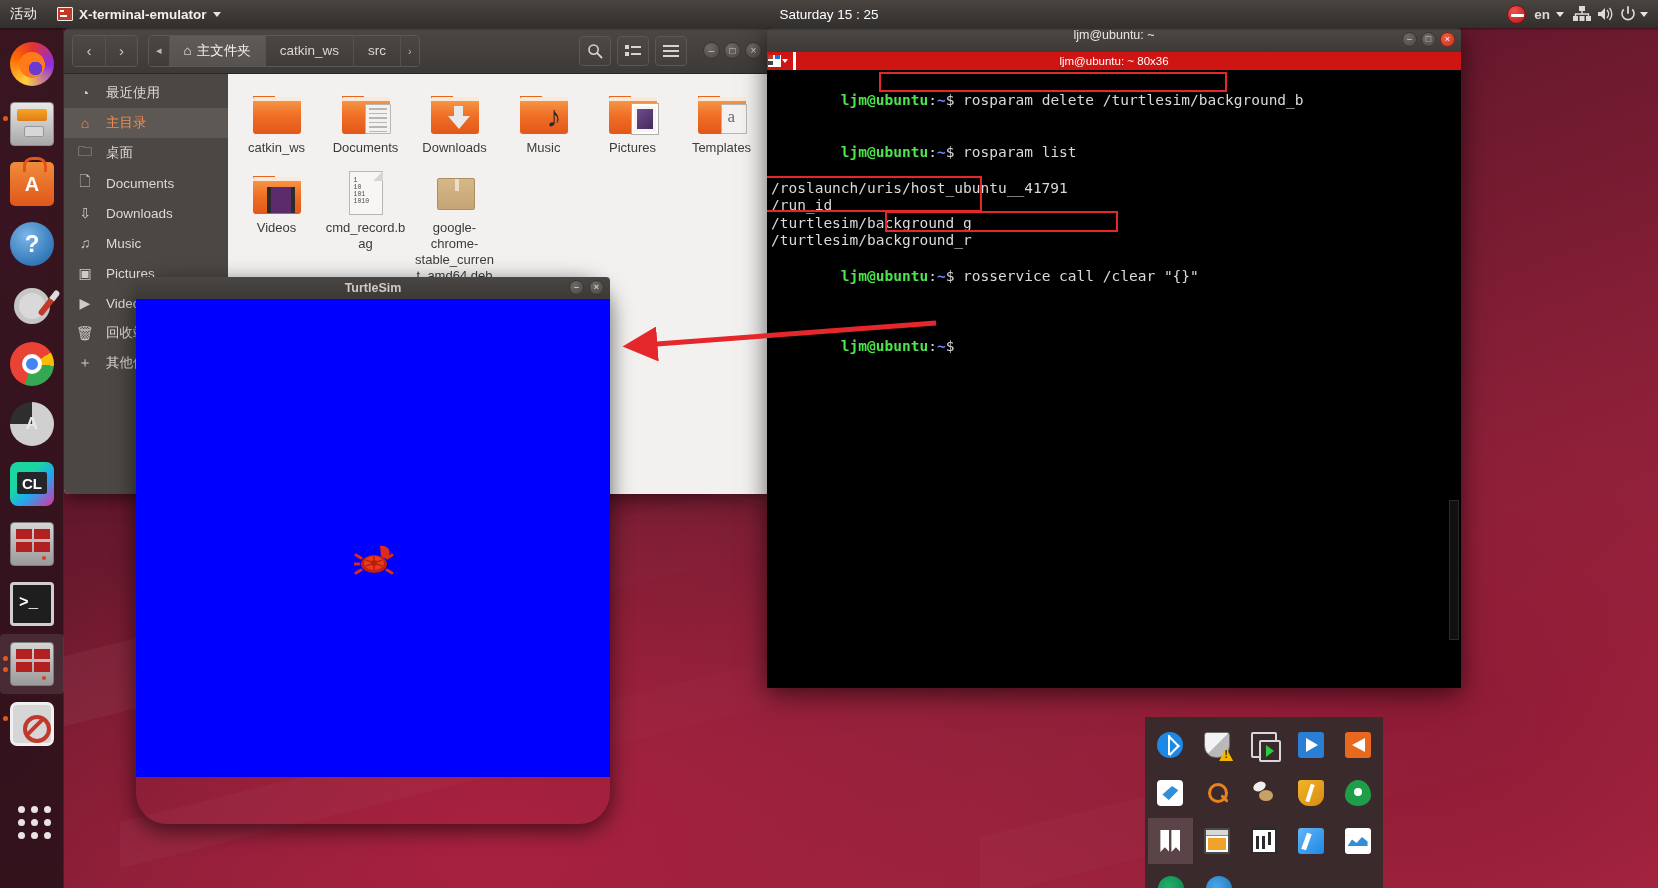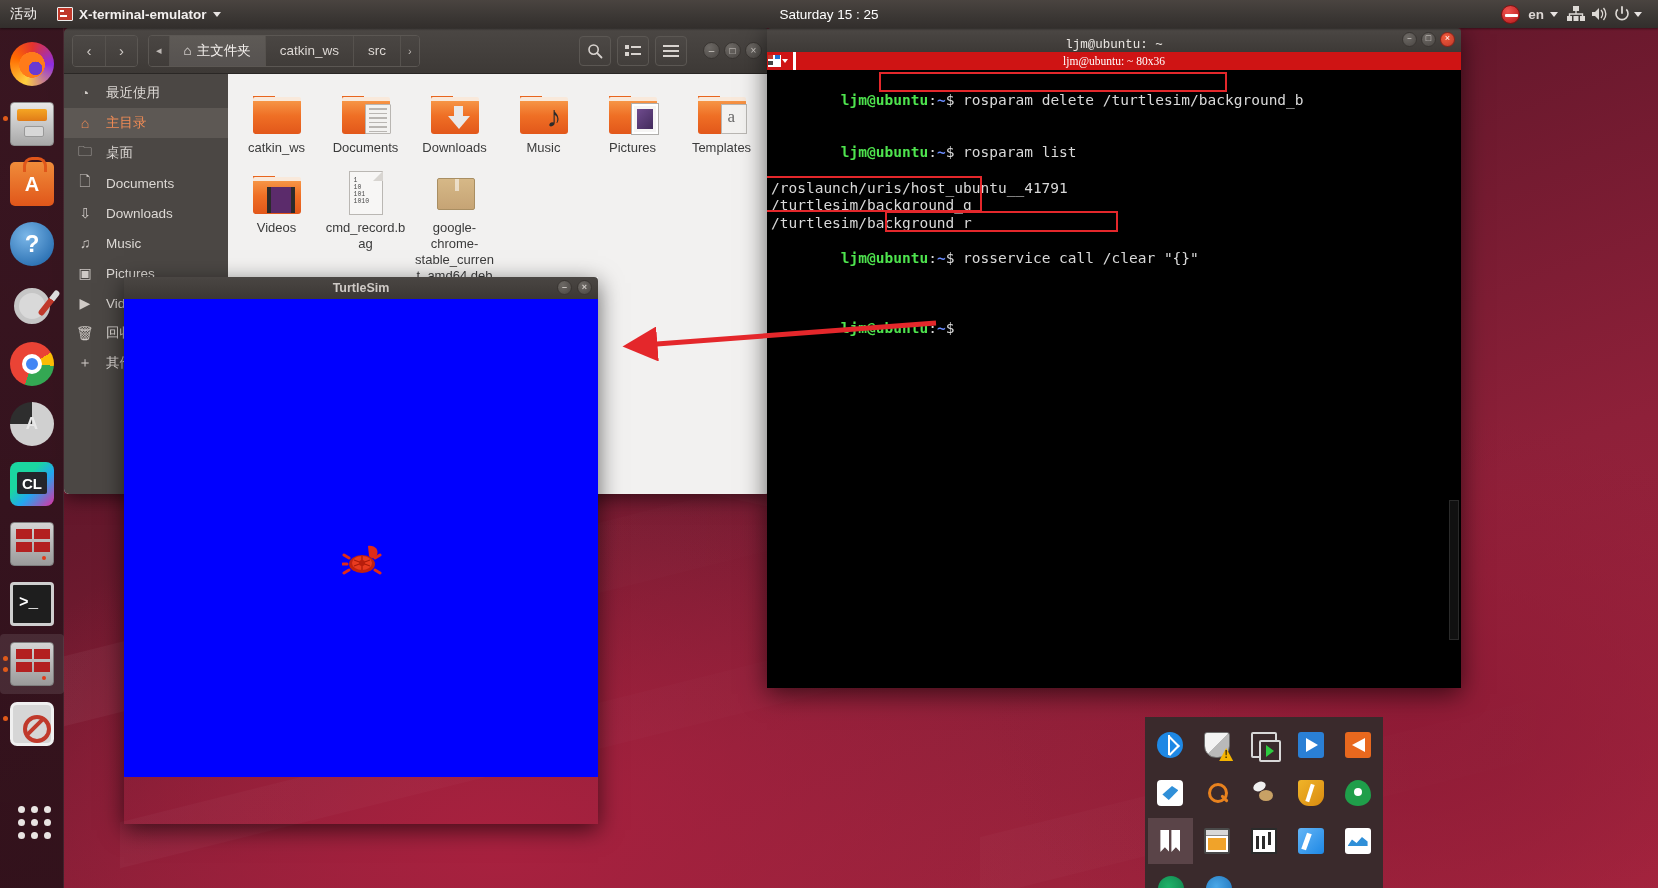--- a/index.html
+++ b/index.html
@@ -55,21 +55,21 @@
     content:""; position:absolute; left:2px; top:2px; width:4px; height:2px; background:#fff;
   }
   .appicon-term::after{
     content:""; position:absolute; left:2px; top:7px; width:7px; height:2px; background:#fff;
   }
   .caret { width:0;height:0;border-left:4px solid transparent;border-right:4px solid transparent;border-top:5px solid #e8e4e2; display:inline-block; }
   #topbar .clock {
     position:absolute; left: 50%; transform: translateX(-50%);
     font-size: 13.5px; color:#fff; white-space: nowrap;
   }
-  #topbar .right { margin-left: auto; display:flex; align-items:center; gap: 1px; padding-right: 16px;}
+  #topbar .right { margin-left: auto; display:flex; align-items:center; gap: 1px; padding-right: 10px;}
   .tray-ico { width: 22px; height: 22px; display:flex; align-items:center; justify-content:center; }
   .no-entry {
     width: 19px; height: 19px; border-radius: 50%;
     background: radial-gradient(circle at 35% 30%, #ef5350, #c62828 70%, #8e1b1b 100%);
     border:1px solid #7f1212; position: relative;
   }
   .no-entry::after{ content:""; position:absolute; left:3px; top:8px; width:13px;height:3.5px;background:#fff;border-radius:1px;}
   .lang { font-weight:bold; color:#ddd7d4; font-size:13.5px; }
 
   
@@ -195,49 +195,49 @@
   .filedoc{ position:absolute;left:9px;top:1px;width:34px;height:44px;background:#f7f6f5;border:1px solid #bab7b3;}
   .filedoc::after{content:"";position:absolute;right:-1px;top:-1px;border-left:10px solid transparent;border-bottom:10px solid #d8d5d1;}
   .filedoc .bits{position:absolute;left:4px;top:5px;font-size:6.5px;line-height:7px;color:#4a4a4a;font-family:"Liberation Mono",monospace;}
   .filedoc .lines i{display:block;height:1.4px;background:#9c9995;margin:3px 4px 0;}
   .debbox{ position:absolute;left:8px;top:8px;width:38px;height:32px;
      background:linear-gradient(180deg,#d6b887,#c6a475); border:1px solid #a98e62; border-radius:2px;}
   .debbox::after{content:"";position:absolute;left:17px;top:0;width:4px;height:12px;background:rgba(255,255,255,.55);}
 
   
   #turtlesim {
-    position: absolute; left: 124px; top: 277px; width: 474px; height: 547px;
-    z-index: 30; box-shadow: 0 6px 22px rgba(0,0,0,.6);
+    position: absolute; left: 136px; top: 277px; width: 474px; height: 547px;
+    z-index: 30; box-shadow: 0 6px 22px rgba(0,0,0,.6); border-radius: 31px;
   }
   .ts-head{ height: 22px; background: linear-gradient(180deg,#4a4643,#3c3835);
     display:flex;align-items:center;justify-content:center;position:relative;
     color:#cfcac6;font-size:12.5px;font-weight:bold;
     border-top-left-radius:4px;border-top-right-radius:4px;}
   .ts-head .ts-ctrls{position:absolute;right:6px;top:3px;display:flex;gap:5px;}
   .ts-head .ts-btn{width:15px;height:15px;border-radius:50%;
     background:radial-gradient(circle at 35% 30%,#6d6965,#4a4643);
     border:1px solid #393532;color:#cfcac6;font-size:9px;line-height:13px;text-align:center;}
   .ts-canvas{ width:474px; height:478px; background:#0000ff; position:relative; overflow:hidden;}
   .turtle{ position:absolute; left:218px; top:243px; width:40px; height:34px; }
 
   
   #terminal {
     position: absolute; left: 767px; top: 28px; width: 694px; height: 660px;
     z-index: 40; box-shadow: 0 6px 24px rgba(0,0,0,.6);
   }
   .tm-head{ height: 24px; background: linear-gradient(180deg,#4c4845,#3d3936);
-     display:flex;align-items:flex-end;justify-content:center;position:relative;
-     color:#e9e5e1;font-size:12.5px; border-top-left-radius:4px;border-top-right-radius:4px;font-family:Liberation Mono, monospace;}
+     display:flex;align-items:flex-start;justify-content:center;position:relative;
+     color:#e9e5e1;font-size:12.5px; border-top-left-radius:4px;border-top-right-radius:4px;}
   .tm-head .tm-ctrls{ position:absolute; right:6px; top:4px; display:flex; gap:4px; }
   .tm-btn{ width:15px;height:15px;border-radius:50%;
      background:radial-gradient(circle at 35% 30%,#6d6965,#4a4643);
      border:1px solid #393532;color:#d8d3cf;font-size:9px;line-height:13px;text-align:center;}
   .tm-btn.close{ background:radial-gradient(circle at 35% 30%,#f05a3a,#c0392b); border-color:#8e2318; color:#fff;}
   .tm-tabbar{ height:18px; background:#cf1414; display:flex;align-items:center; position:relative;
-     color:#fff; font-size:11.5px; font-family:Liberation Serif, serif;}
+     color:#fff; font-size:11.5px; font-family:Liberation Sans, sans-serif;}
   .tm-tabbar .tb-ico{ width:22px;display:flex;align-items:center;justify-content:center;}
   .tm-tabbar .mini{width:13px;height:12px;background:#fff;position:relative;display:inline-block;}
   .tm-tabbar .mini i{position:absolute;width:5px;height:4px;background:#cf1414;}
   .tm-tabbar .mini i:nth-child(1){left:0;top:0;background:#c0392b}
   .tm-tabbar .mini i:nth-child(2){left:7px;top:0;background:#1f6fd0}
   .tm-tabbar .mini i:nth-child(3){left:0;top:6px;background:#444}
   .tm-tabbar .mini i:nth-child(4){left:7px;top:6px;background:#fff}
   .tm-tabbar .tcaret{border-left:3px solid transparent;border-right:3px solid transparent;border-top:4px solid #fff;margin-left:1px;}
   .tm-tabbar .ttl{ position:absolute; left:0; right:0; text-align:center; }
   .tm-tabbar .sep{ width:3px; height:18px; background:#fff; margin-left:4px;}
@@ -688,20 +688,21 @@
     </div>
 
     <div class="tm-body">
       <div class="ln">
         <span class="prompt-user">ljm@ubuntu</span><span class="prompt-sym">:</span><span class="prompt-path">~</span><span class="prompt-sym">$</span><span> </span><span>rosparam delete /turtlesim/background_b</span>
       </div>
       <div class="ln">
         <span class="prompt-user">ljm@ubuntu</span><span class="prompt-sym">:</span><span class="prompt-path">~</span><span class="prompt-sym">$</span><span> </span><span>rosparam list</span>
       </div>
       <div class="ln">/roslaunch/uris/host_ubuntu__41791</div>
+      <div class="ln">/run_id</div>
       <div class="ln">/turtlesim/background_g</div>
       <div class="ln">/turtlesim/background_r</div>
       <div class="ln">
         <span class="prompt-user">ljm@ubuntu</span><span class="prompt-sym">:</span><span class="prompt-path">~</span><span class="prompt-sym">$</span><span> </span><span>rosservice call /clear "{}"</span>
       </div>
       <div class="ln">&nbsp;</div>
       <div class="ln">
         <span class="prompt-user">ljm@ubuntu</span><span class="prompt-sym">:</span><span class="prompt-path">~</span><span class="prompt-sym">$</span>
       </div>
 

